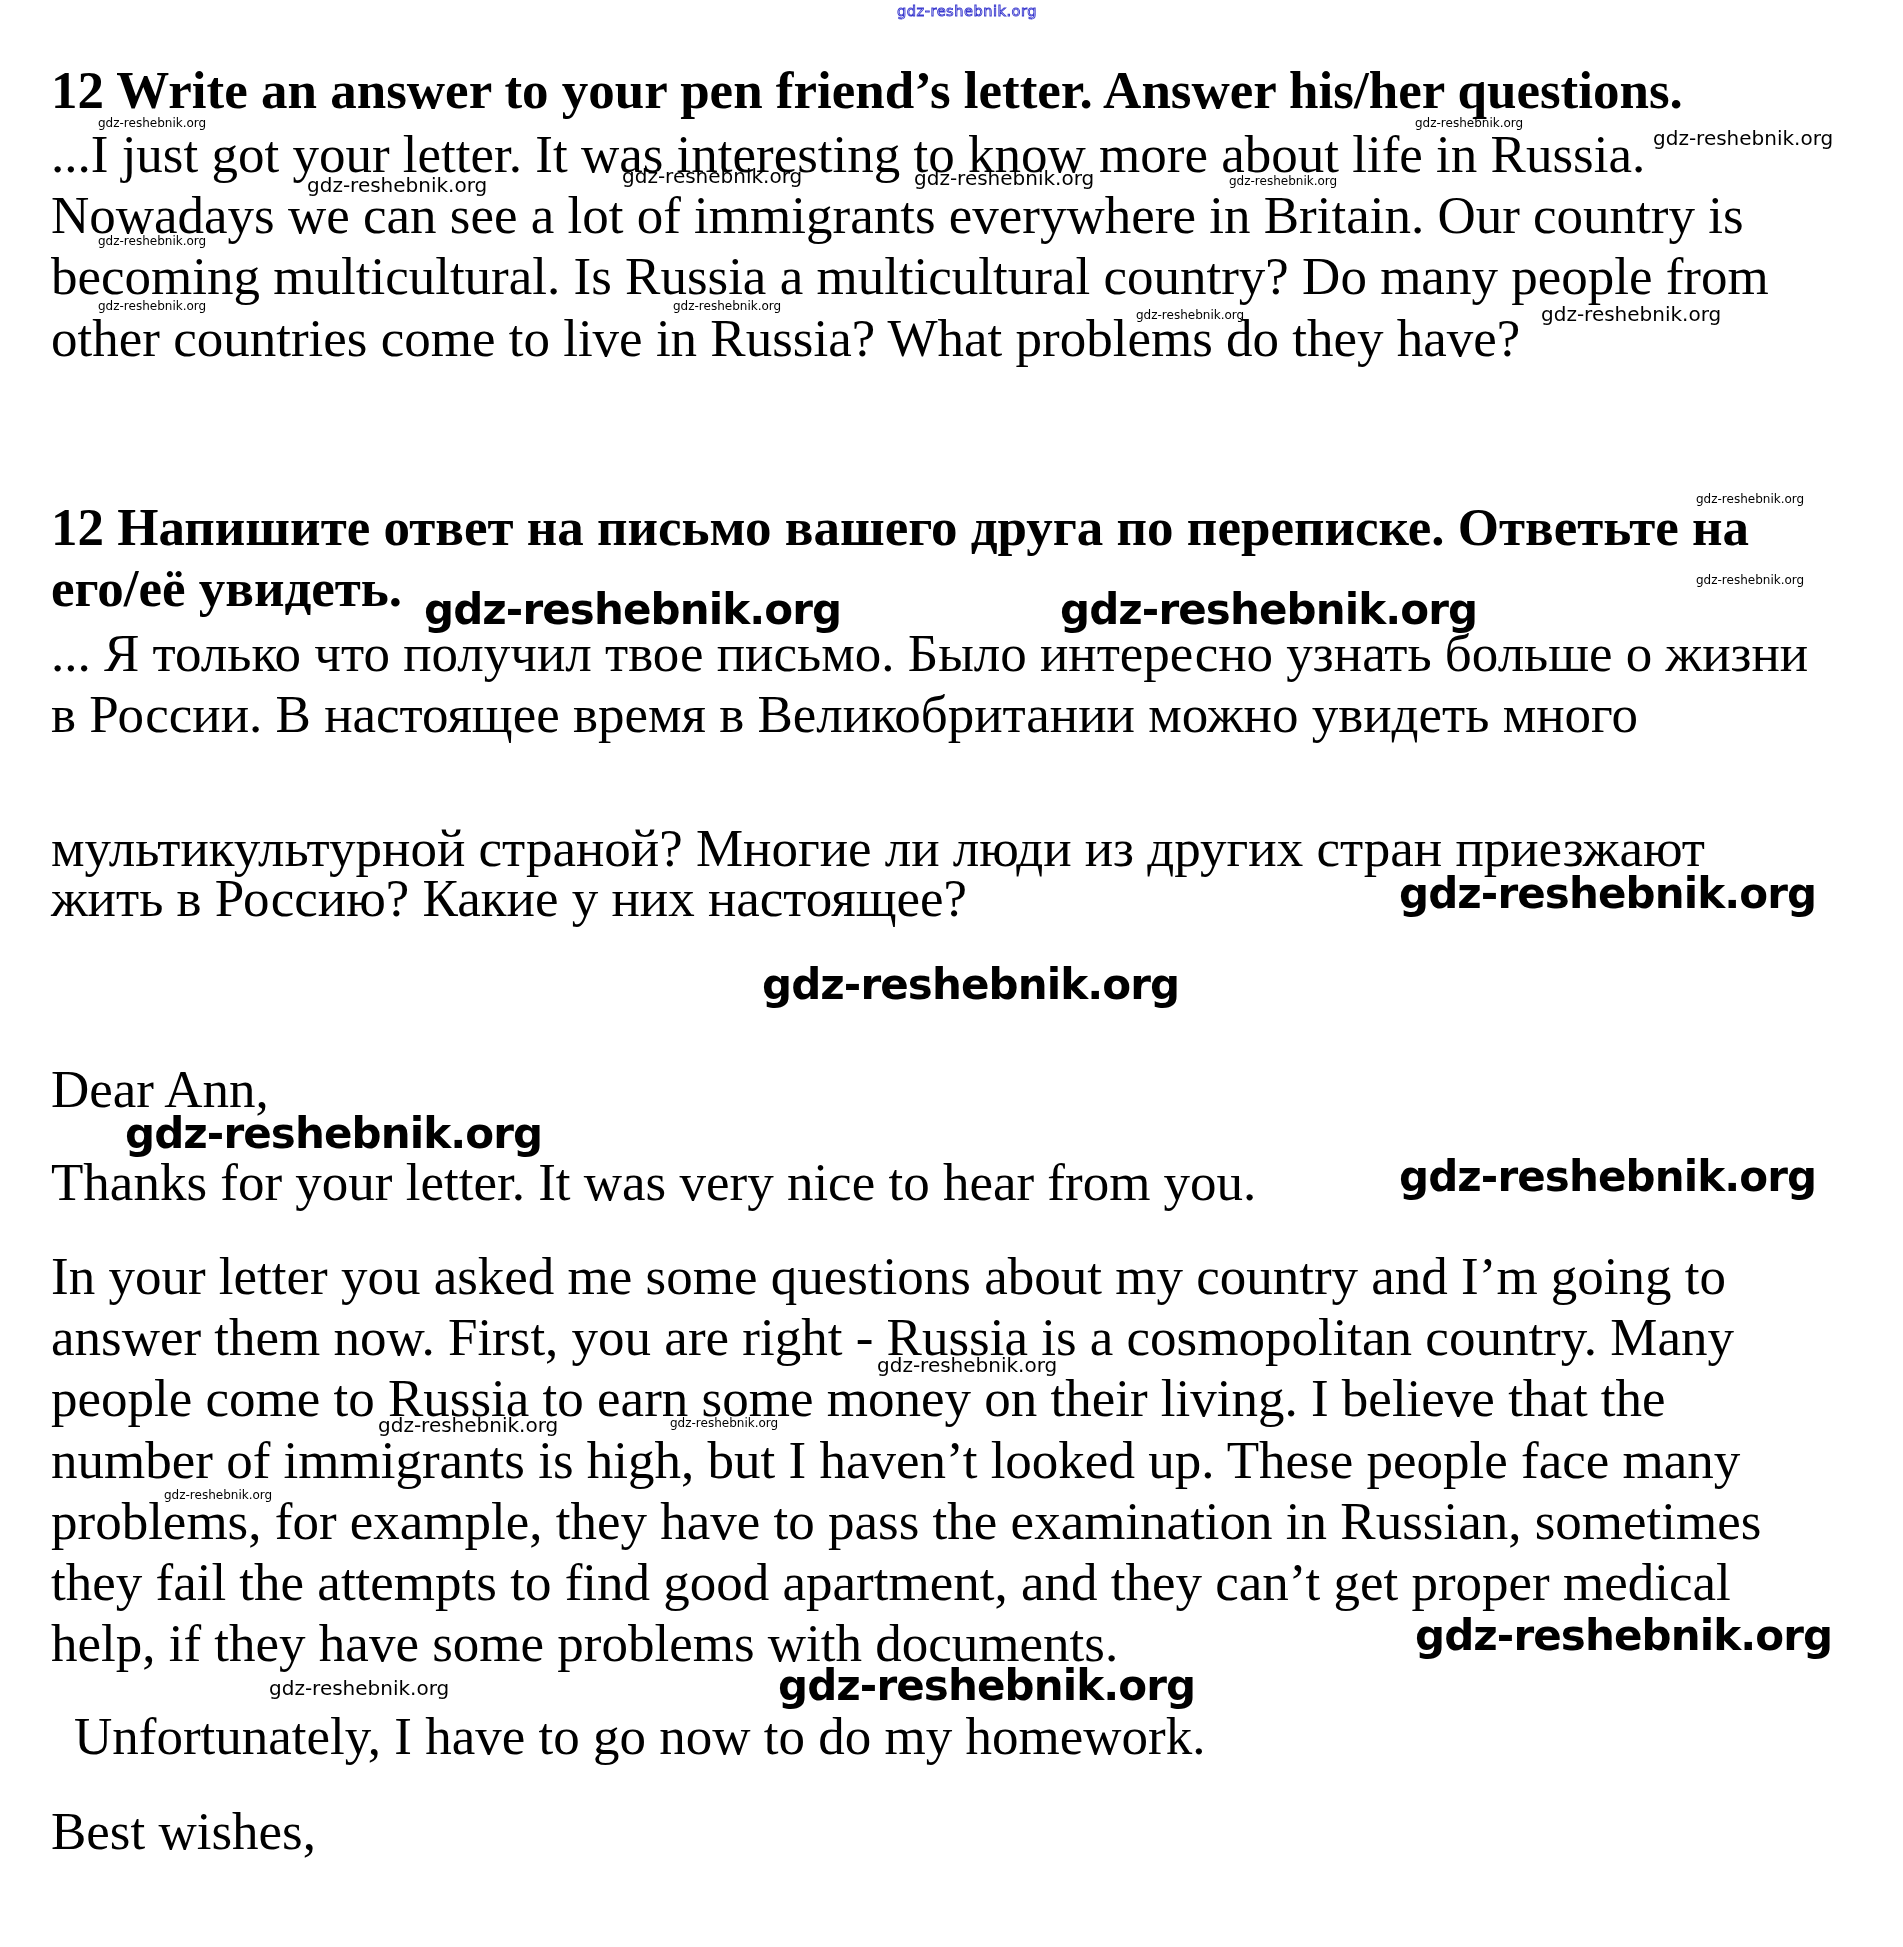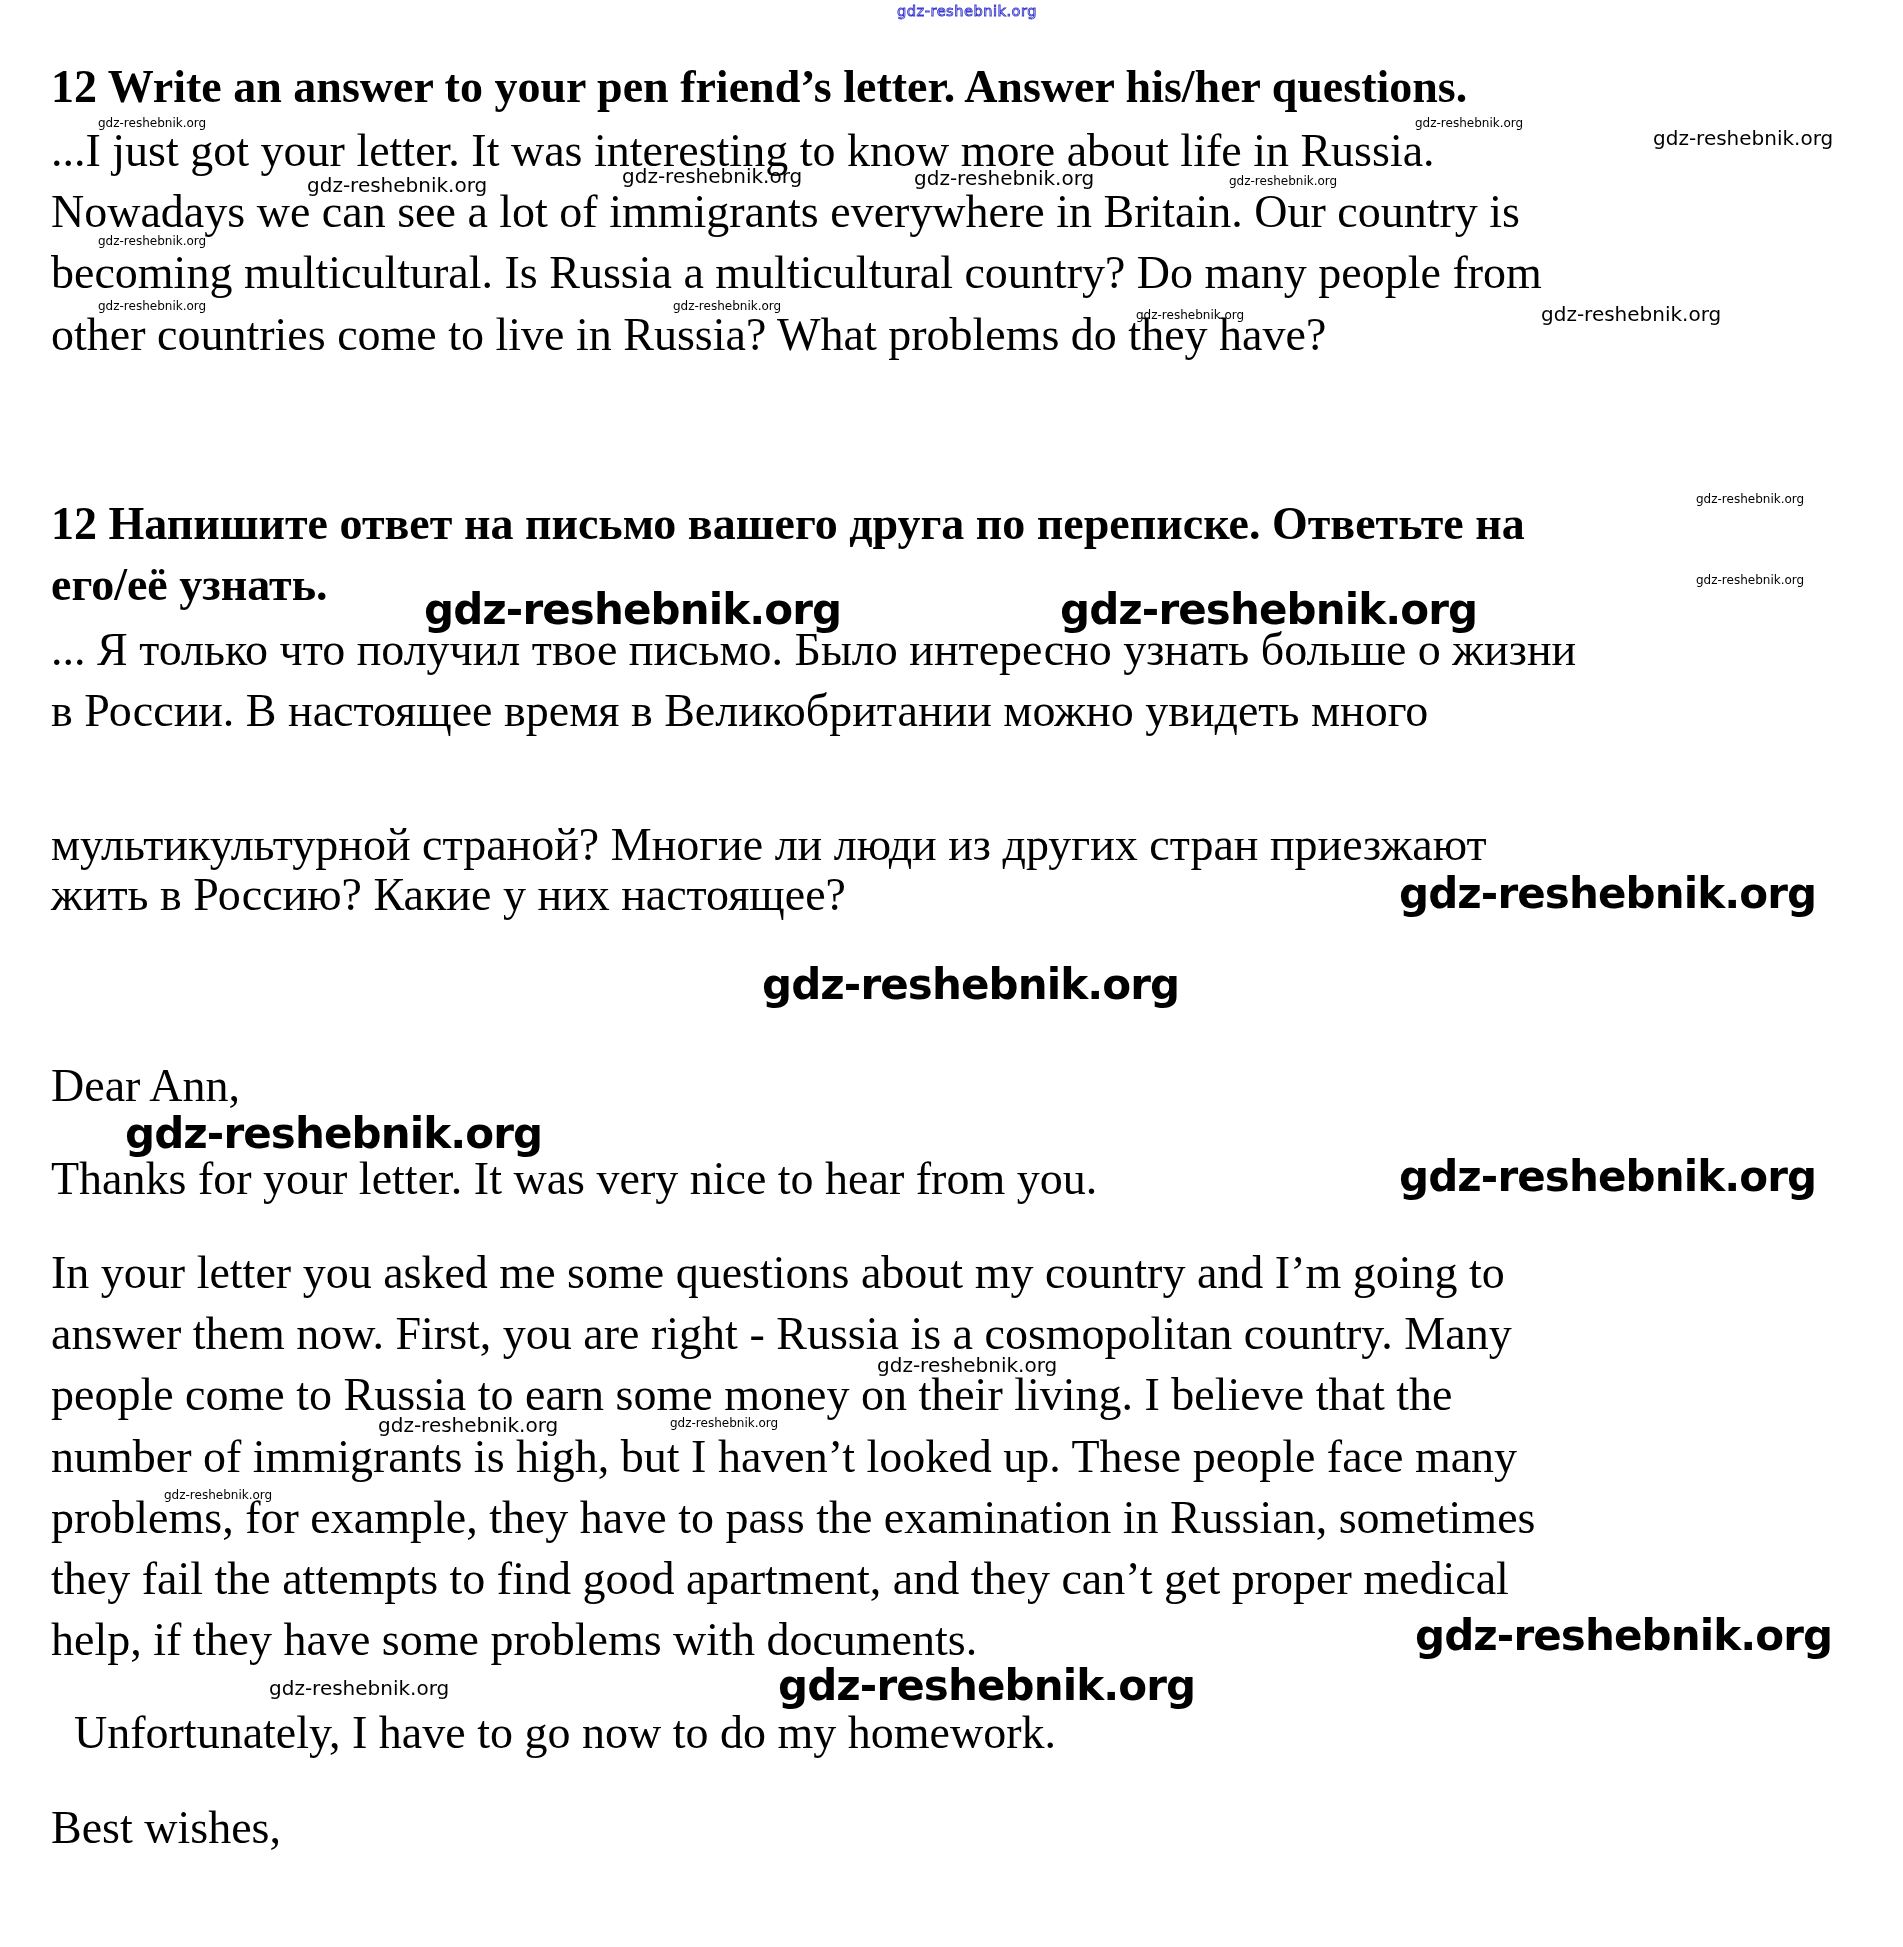--- a/index.html
+++ b/index.html
@@ -1,20 +1,20 @@
 <!DOCTYPE html>
 <html style="font-size:14.6px"><head>
 <meta charset="utf-8">
 <style>
   html, body { margin:0; padding:0; background:#ffffff; }
   body { width:1903px; height:1947px; position:relative; overflow:hidden; }
   .page { position:absolute; left:3px; top:0; width:1903px; height:1831px; }
   .line {
     position:absolute; left:48px; white-space:nowrap;
-    font-family:"Liberation Serif", serif; font-size:46px; color:#000;
+    font-family:"Liberation Serif", serif; font-size:53px; color:#000;
     line-height:1; transform-origin:left top;
   }
   .bold { font-weight:bold; }
   .wm {
     position:absolute; white-space:nowrap; color:#000;
     font-family:"DejaVu Sans", sans-serif; line-height:1;
   }
   .wm-small { font-size:12px; }
   .wm-med { font-size:20px; }
   .wm-big { font-size:42px; font-weight:bold; letter-spacing:-0.9px; }
@@ -31,21 +31,21 @@
 
   <div class="wm-top">gdz-reshebnik.org</div>
 
   <div class="line bold" style="top:64px;">12 Write an answer to your pen friend’s letter. Answer his/her questions.</div>
   <div class="line" style="top:128px;">...I just got your letter. It was interesting to know more about life in Russia.</div>
   <div class="line" style="top:250px;">becoming multicultural. Is Russia a multicultural country? Do many people from</div>
   <div class="line" style="top:189px;">Nowadays we can see a lot of immigrants everywhere in Britain. Our country is</div>
   <div class="line" style="top:312px;">other countries come to live in Russia? What problems do they have?</div>
 
   <div class="line bold" style="top:501px;">12 Напишите ответ на письмо вашего друга по переписке. Ответьте на</div>
-  <div class="line bold" style="top:562px;">его/её узнать.</div>
+  <div class="line bold" style="top:562px;">его/её увидеть.</div>
   <div class="line" style="top:627px;">... Я только что получил твое письмо. Было интересно узнать больше о жизни</div>
   <div class="line" style="top:688px;">в России. В настоящее время в Великобритании можно увидеть много</div>
   <div class="line" style="top:810px;margin-top:12px;">мультикультурной страной? Многие ли люди из других стран приезжают</div>
   <div class="line" style="top:872px;">жить в Россию? Какие у них настоящее?</div>
 
   <div class="line" style="top:1063px;">Dear Ann,</div>
   <div class="line" style="top:1156px;">Thanks for your letter. It was very nice to hear from you.</div>
   <div class="line" style="top:1250px;">In your letter you asked me some questions about my country and I’m going to</div>
   <div class="line" style="top:1311px;">answer them now. First, you are right - Russia is a cosmopolitan country. Many</div>
   <div class="line" style="top:1372px;">people come to Russia to earn some money on their living. I believe that the</div>

